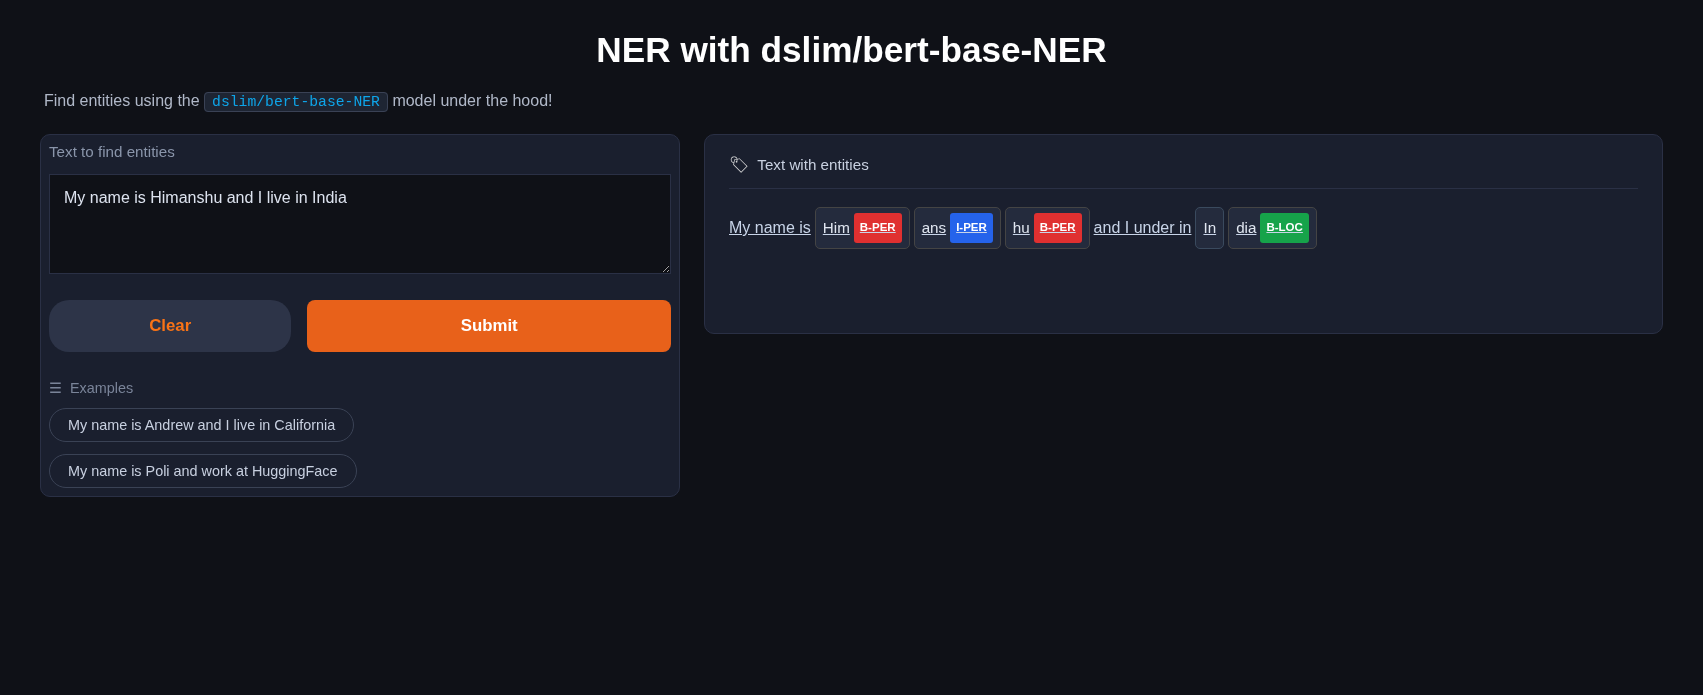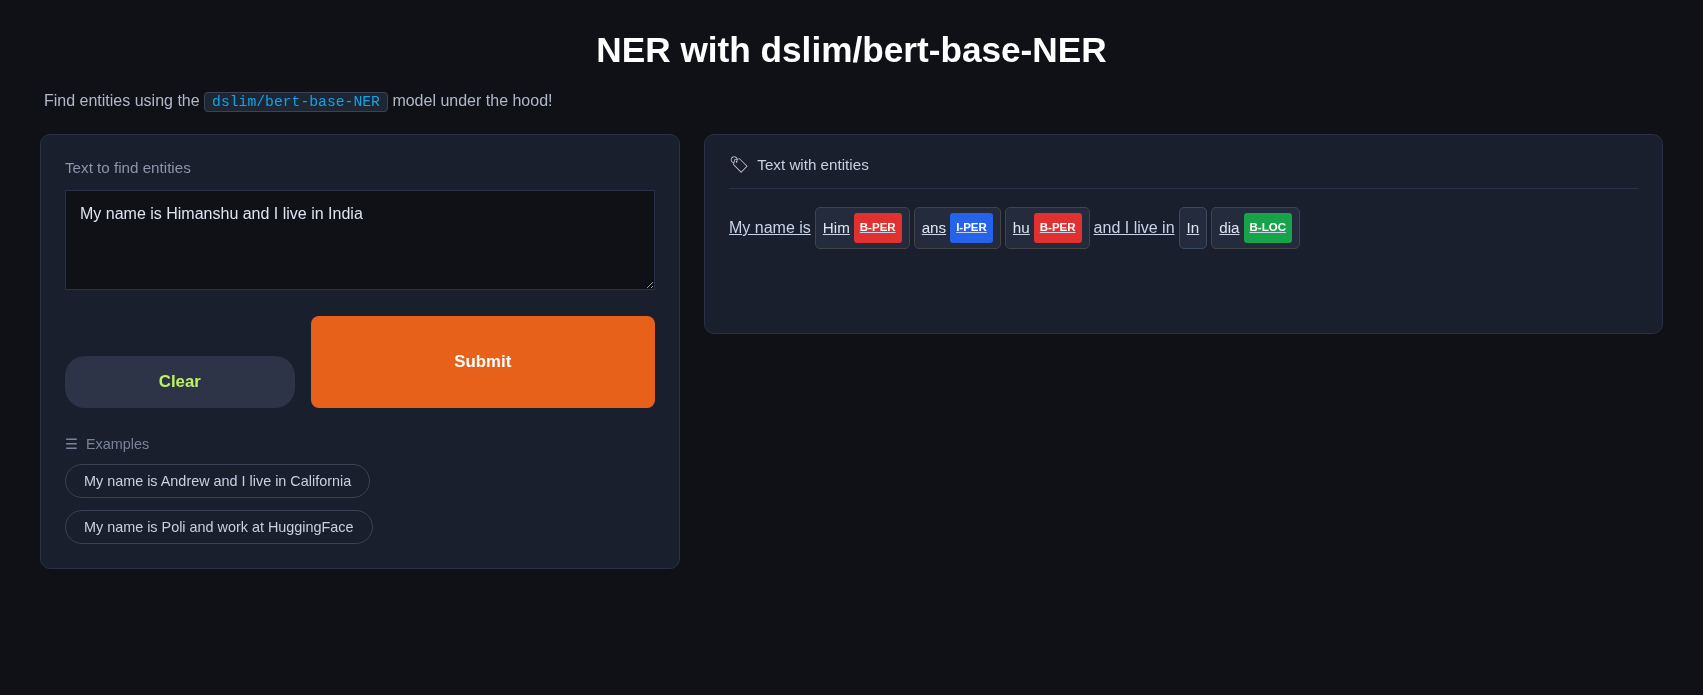--- a/index.html
+++ b/index.html
@@ -41,21 +41,21 @@
     .main-layout {
       display: flex;
       gap: 24px;
       align-items: flex-start;
     }
 
     .left-panel {
       background: #1a1f2e;
       border: 1px solid #2a3045;
       border-radius: 10px;
-      padding: 24px;
+      padding: 8px;
       flex: 0 0 640px;
       width: 640px;
     }
 
     .panel-label {
       font-size: 0.95rem;
       color: #8a95aa;
       margin-bottom: 14px;
     }
 
@@ -75,28 +75,27 @@
 
     .button-row {
       display: flex;
       gap: 16px;
       margin-top: 22px;
     }
 
     .btn-clear {
       flex: 1;
       background: #2d3448;
-      color: #bef264;
+      color: #f97316;
       border: none;
       border-radius: 20px;
       padding: 16px 0;
       font-size: 1.05rem;
       font-weight: 600;
       cursor: pointer;
-      margin-top: 40px;
     }
 
     .btn-submit {
       flex: 1.5;
       background: #e8611a;
       color: #ffffff;
       border: none;
       border-radius: 8px;
       padding: 16px 0;
       font-size: 1.05rem;
@@ -254,21 +253,21 @@
       <span class="entity-token">
         <span class="token-text">ans</span>
         <span class="tag-badge tag-i-per">I-PER</span>
       </span>
 
       <span class="entity-token">
         <span class="token-text">hu</span>
         <span class="tag-badge tag-b-per">B-PER</span>
       </span>
 
-      <span class="plain-text">and I live in</span>
+      <span class="plain-text">and I under in</span>
 
       <span class="entity-token" style="border-color: #3a4a5e;">
         <span class="token-text">In</span>
       </span>
 
       <span class="entity-token">
         <span class="token-text">dia</span>
         <span class="tag-badge tag-b-loc">B-LOC</span>
       </span>
     </div>

